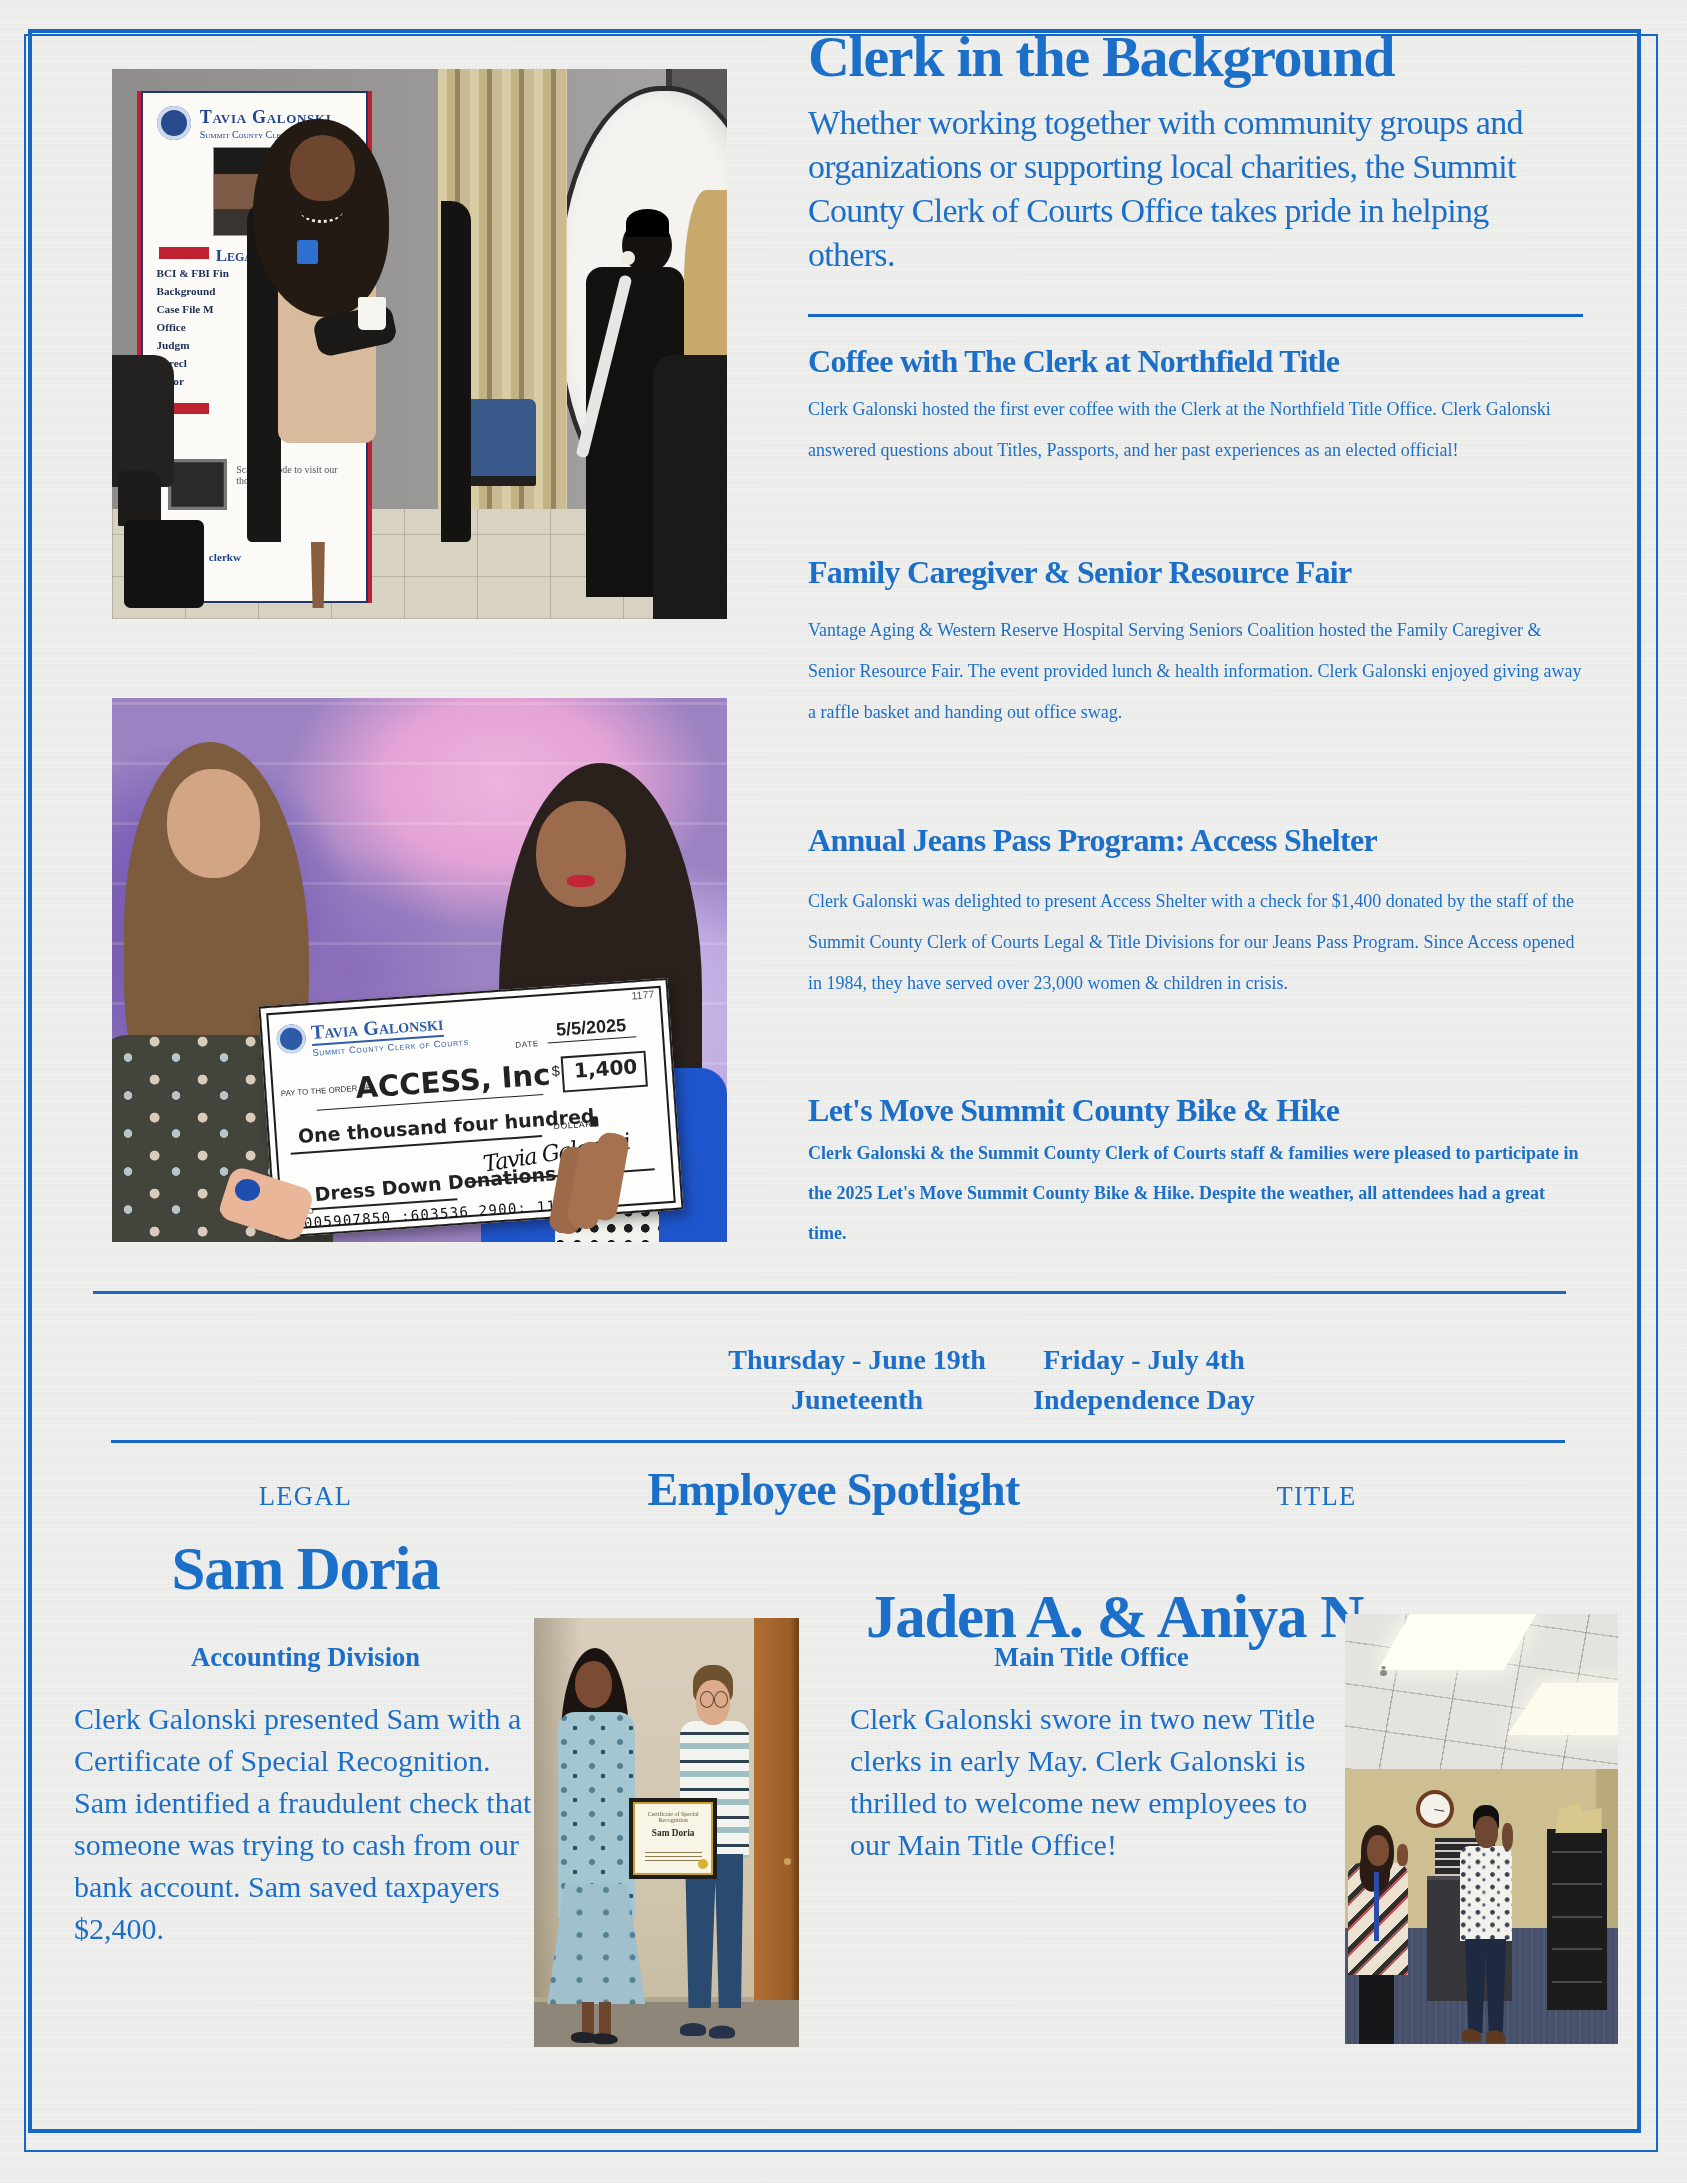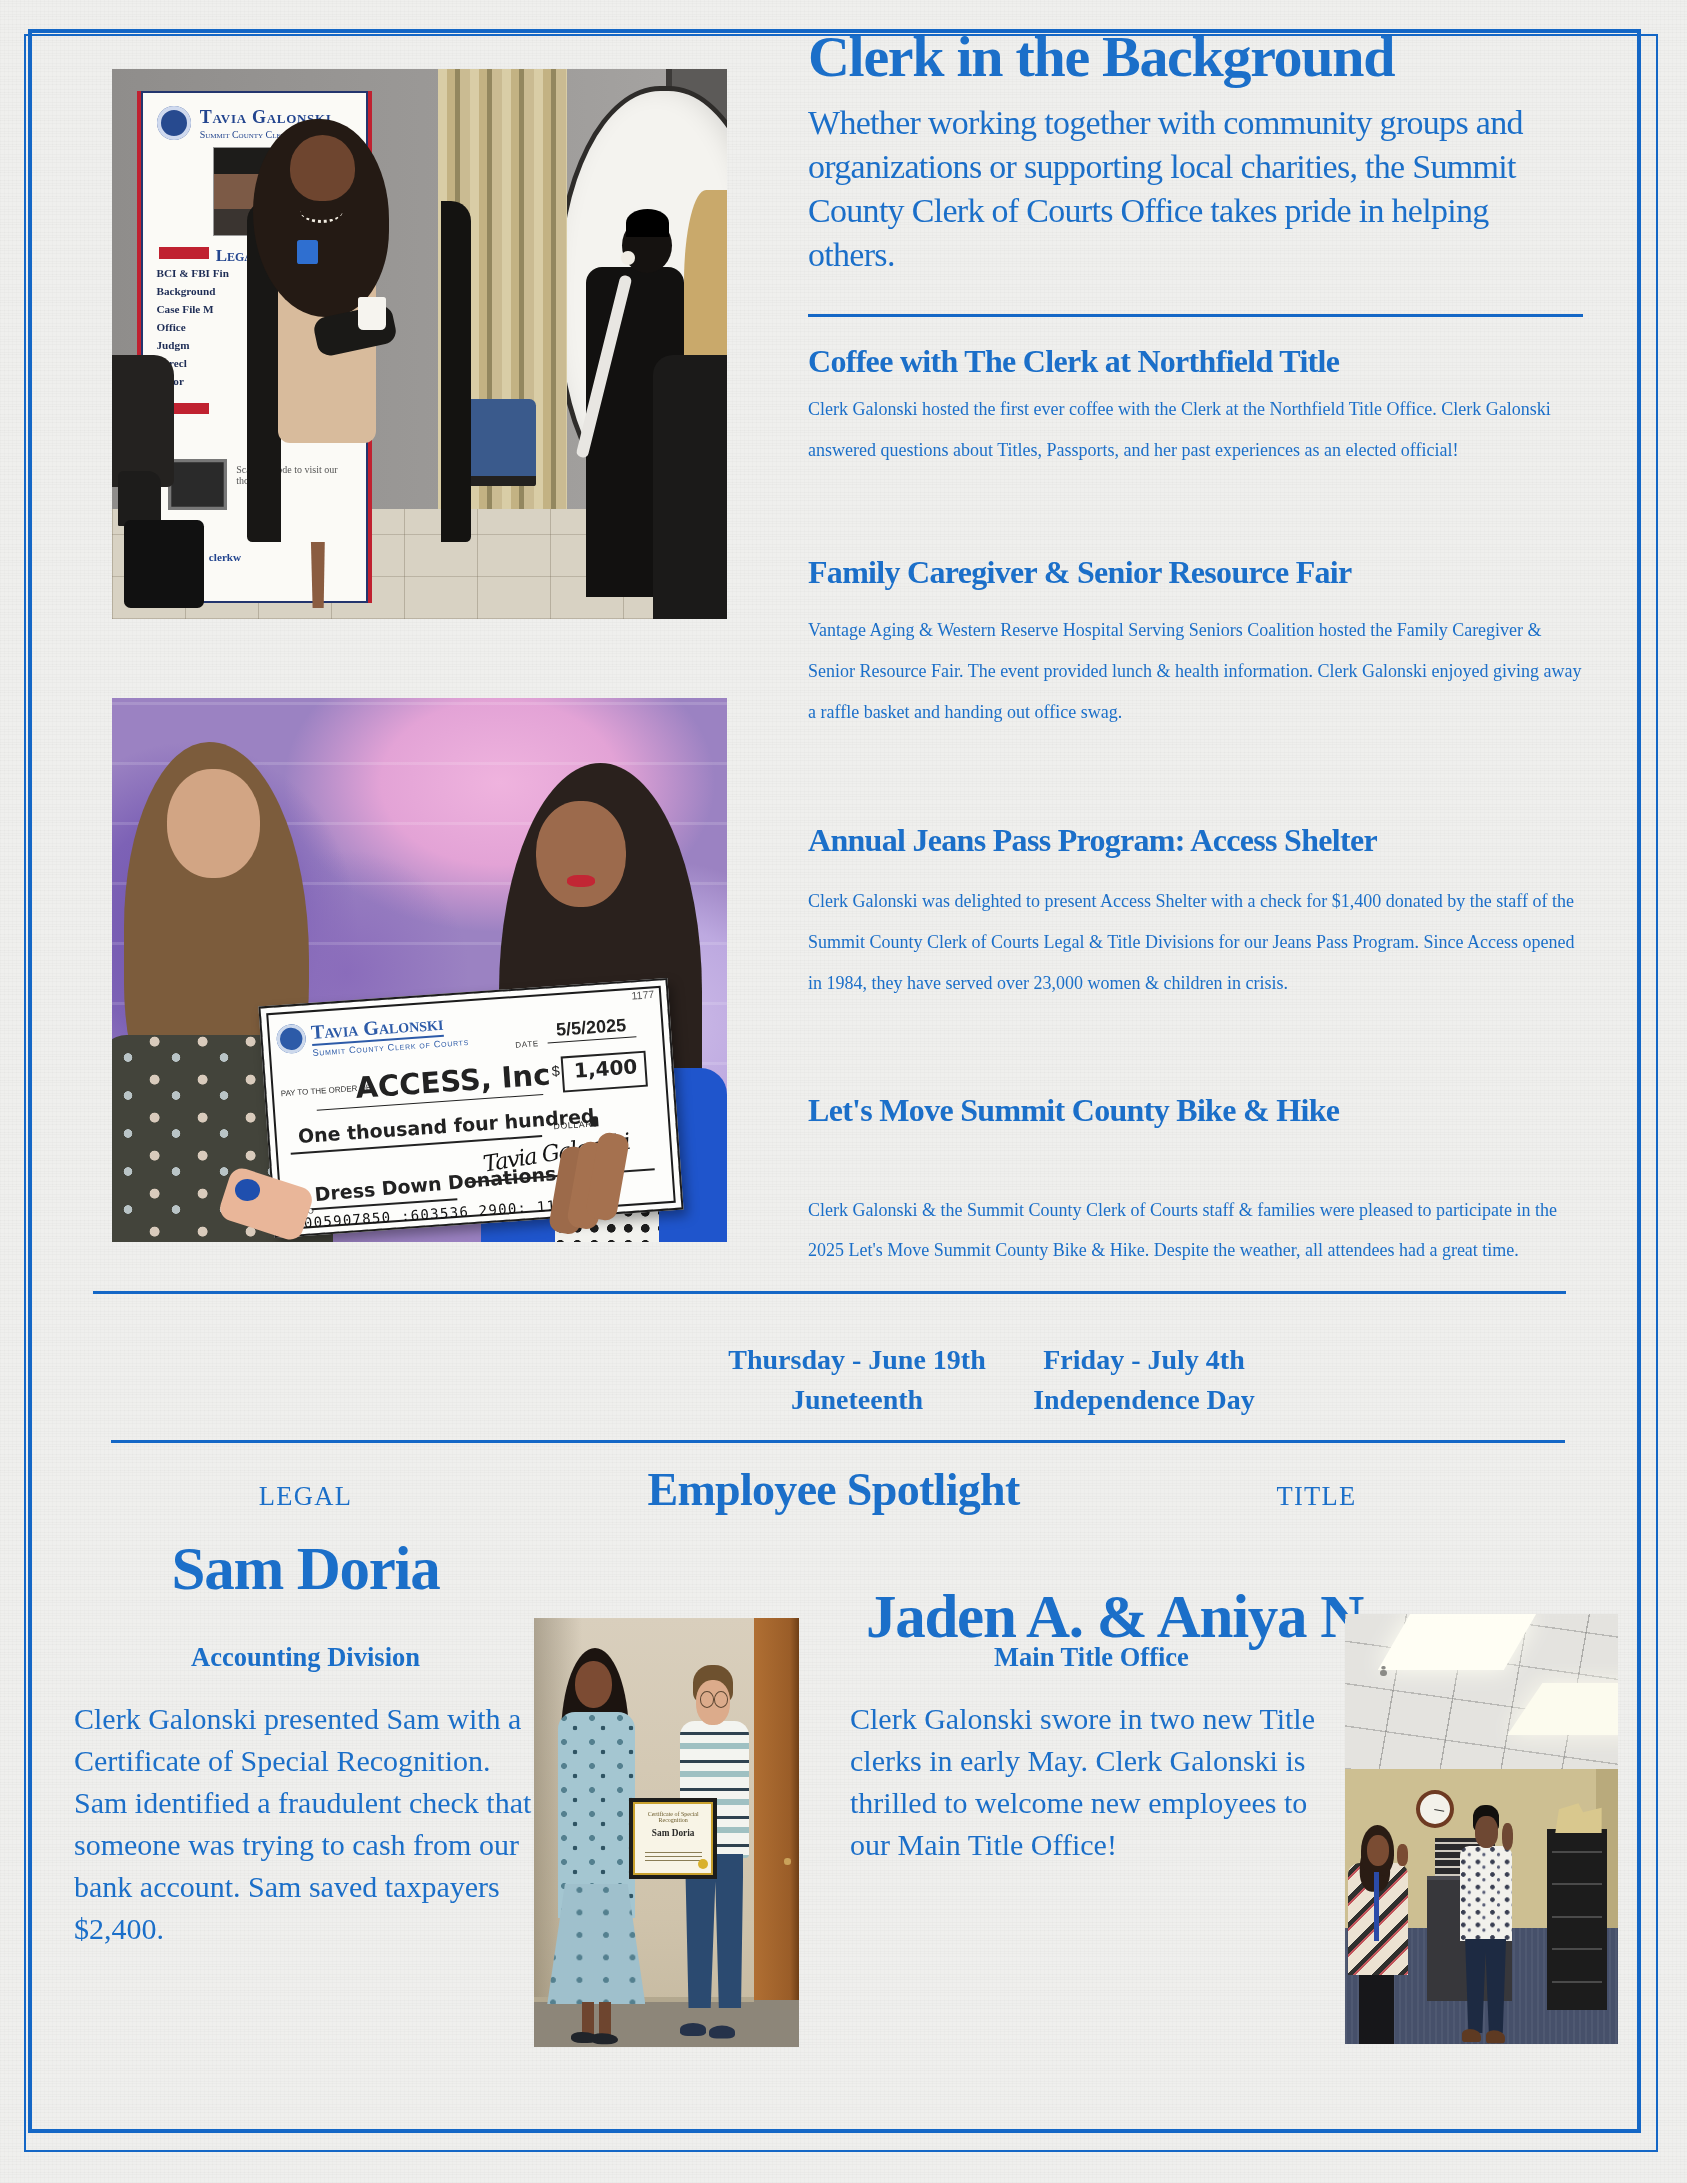--- a/index.html
+++ b/index.html
@@ -16,21 +16,21 @@
   
   .rcol{position:absolute;left:808px;top:0;width:775px;}
   .c-title{position:absolute;top:24px;left:0;width:100%;font-size:58px;font-weight:bold;letter-spacing:-1.3px;line-height:65px;}
   .c-intro{position:absolute;top:101px;left:0;width:100%;font-size:34px;line-height:44px;letter-spacing:-0.7px;}
   .c-div{position:absolute;top:314px;left:0;width:100%;height:3.3px;background:#1467c6;}
   .art-h{position:absolute;left:0;width:100%;font-size:32px;font-weight:bold;letter-spacing:-0.7px;}
   .art-b{position:absolute;left:0;width:100%;font-size:18px;line-height:41px;}
   .a1h{top:343px}.a1b{top:389px}
   .a2h{top:554px}.a2b{top:610px}
   .a3h{top:822px}.a3b{top:881px}
-  .a4h{top:1092px}.a4b{top:1190px;line-height:40px;}
+  .a4h{top:1092px}.a4b{top:1133px;line-height:40px;font-weight:bold;}
 
   
   .rule1{position:absolute;left:93px;top:1291px;width:1473px;height:3.3px;background:#1467c6;}
   .rule2{position:absolute;left:111px;top:1440px;width:1454px;height:2.6px;background:#1467c6;}
 
   
   .hol-title{position:absolute;left:109px;top:1322px;font-size:66px;font-weight:bold;letter-spacing:-1.3px;}
   .hol{position:absolute;top:1340px;font-size:28px;font-weight:bold;line-height:40px;text-align:center;}
   .hol1{left:715px;width:284px;}
   .hol2{left:1002px;width:284px;}

